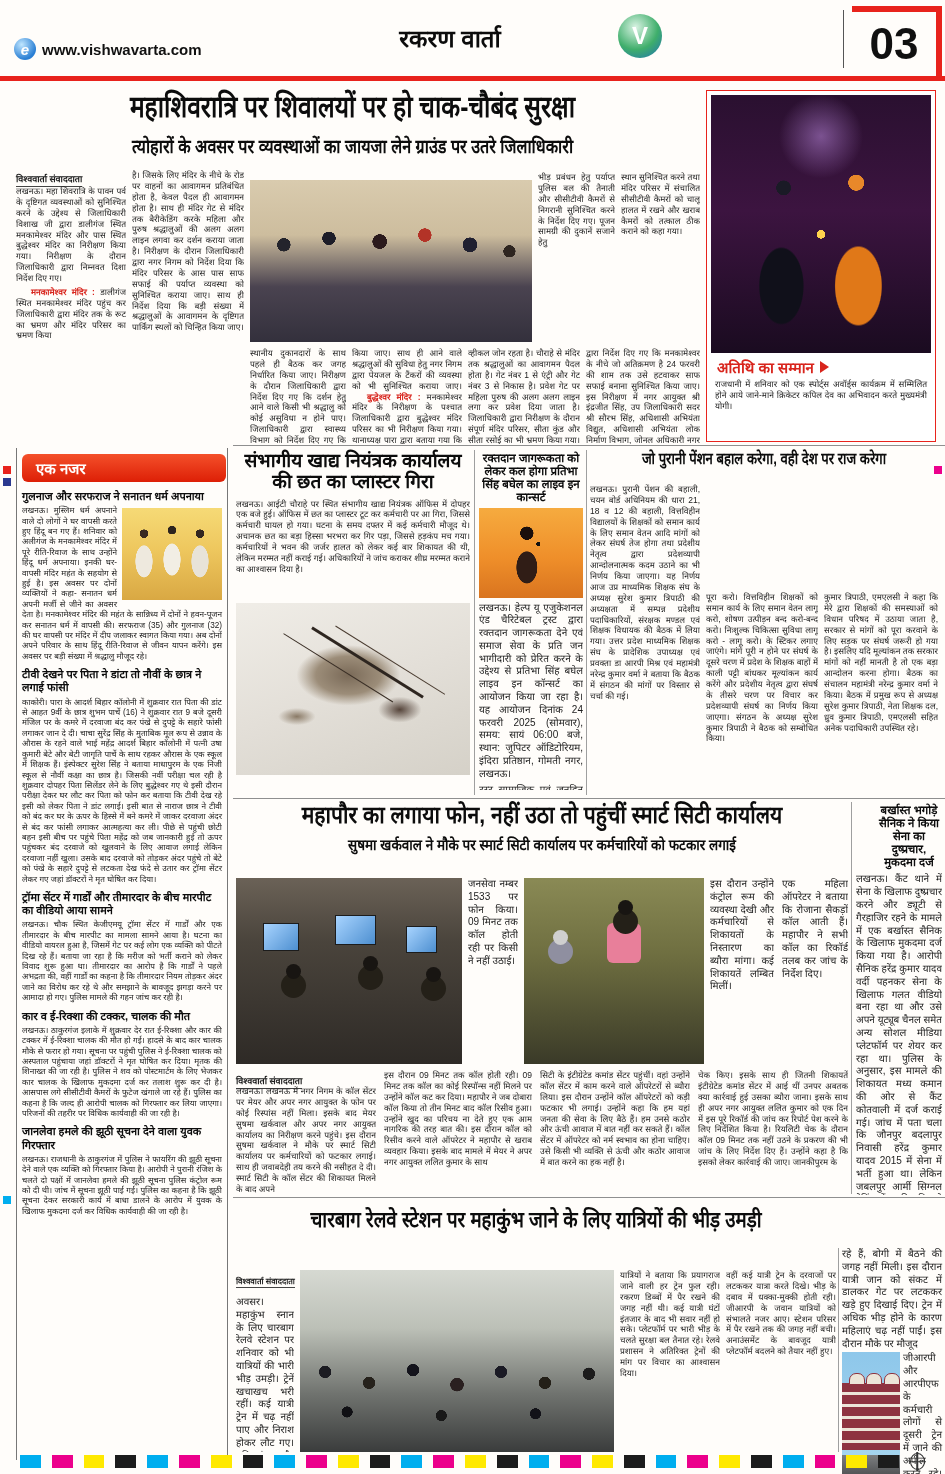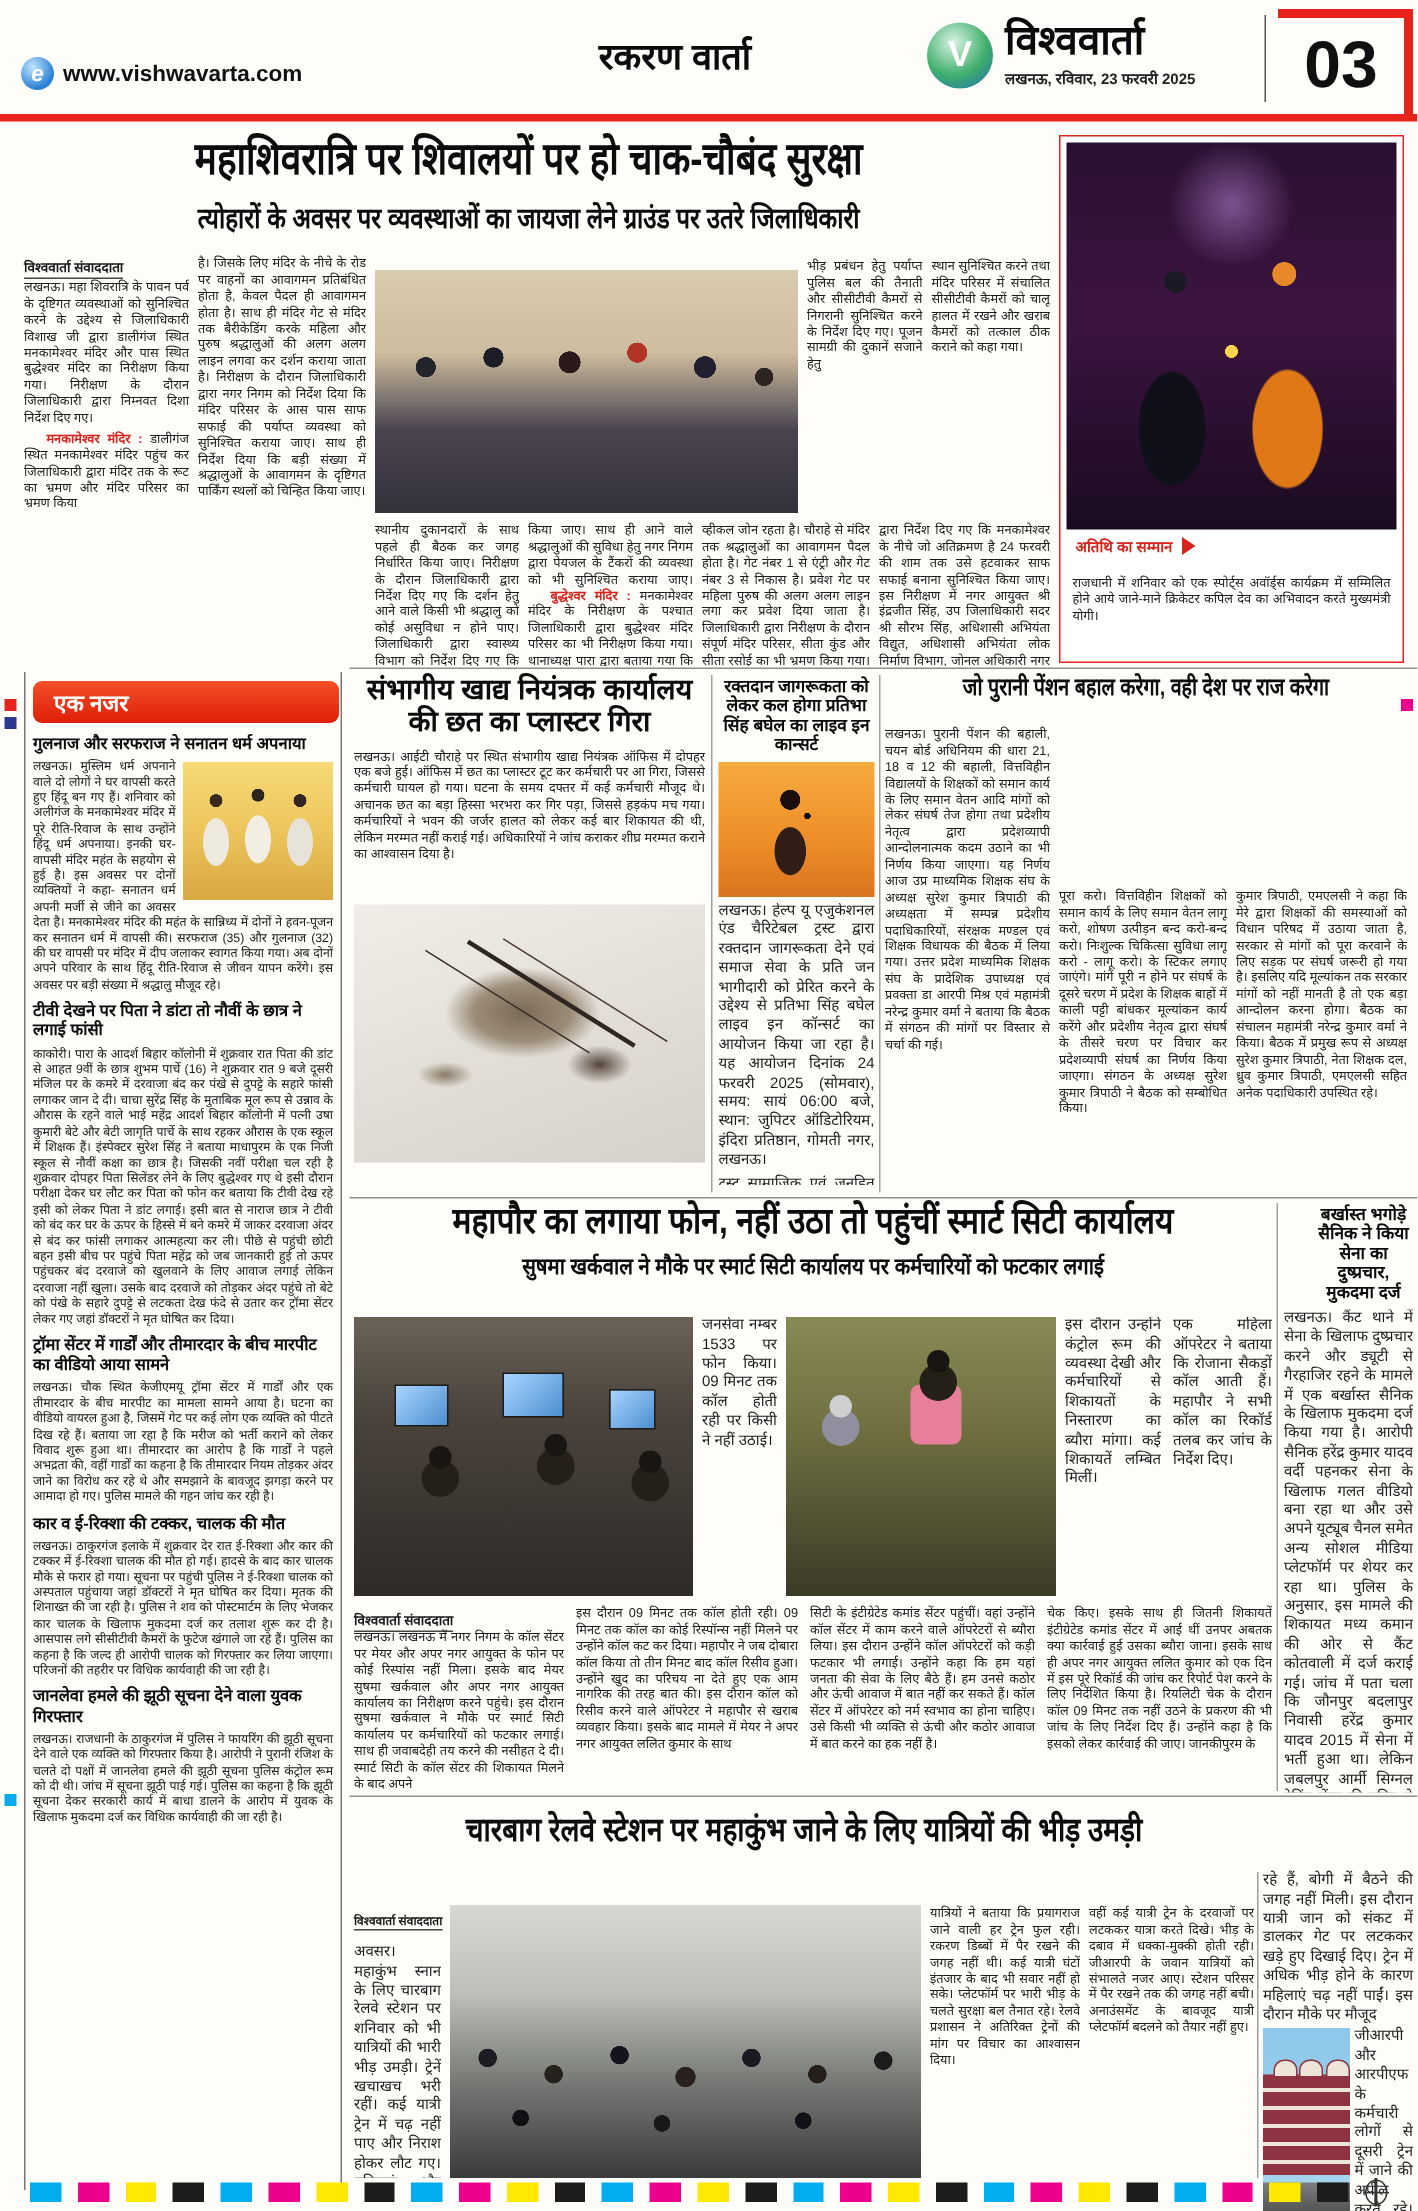--- a/index.html
+++ b/index.html
@@ -23,21 +23,21 @@
          color:#fff;font-size:15px;font-weight:bold;display:flex;align-items:center;justify-content:center;font-style:italic;}
   .brand{display:flex;gap:8px;align-items:center;}
   .blogo{width:44px;height:44px;border-radius:50%;background:radial-gradient(circle at 40% 30%,#d9f3e3,#3fae6b 55%,#1d6fb8);
          display:flex;align-items:center;justify-content:center;color:#fff;font-weight:bold;font-size:24px;}
   .btitle{font-size:27px;font-weight:bold;color:#0a0a0a;line-height:1;}
   .bsub{font-size:10px;font-weight:bold;color:#222;margin-top:4px;}
   .pageno{position:absolute;left:852px;top:6px;width:84px;height:64px;border-top:6px solid #e8231c;border-right:6px solid #e8231c;
           font-size:44px;font-weight:bold;text-align:center;line-height:64px;color:#101010;}
   
   .guestbox{border:1px solid #e8231c;background:#fff;padding:4px;}
-  .gtitle{font-size:10px;font-weight:bold;color:#d8241c;margin:4px 2px 12px 6px;display:flex;align-items:center;gap:6px;}
+  .gtitle{font-size:15px;font-weight:bold;color:#d8241c;margin:4px 2px 2px 6px;display:flex;align-items:center;gap:6px;}
   .arrow-r{width:0;height:0;border-top:6px solid transparent;border-bottom:6px solid transparent;border-left:9px solid #d8241c;}
   .gcap{font-size:8.5px;line-height:1.3;margin:2px 4px 2px 4px;text-align:justify;}
   .eknbox{border-left:1px solid #777;border-right:1px solid #777;padding:4px 5px 0 5px;overflow:hidden;}
   .eknhead{background:linear-gradient(180deg,#f4502a,#dd1f06);color:#fff;font-weight:bold;font-size:15px;
            border-radius:6px;padding:4px 0 4px 14px;width:190px;margin:2px 0 8px 0;}
   .shead{font-size:11px;font-weight:bold;line-height:1.2;margin:6px 0 3px 0;color:#0d0d0d;}
   .sbody{font-size:8.2px;line-height:1.27;text-align:justify;}
   .ticker{display:flex;align-items:center;gap:8px;}
   .ticklabel{background:#e8231c;color:#fff;font-weight:bold;font-size:12.5px;padding:3px 8px;}
   .ticktext{color:#d8241c;font-weight:bold;font-size:12px;white-space:nowrap;}
@@ -115,24 +115,20 @@
 
 <div class="page">
 
   <div class="abs site" style="left:14px;top:38px;">
     <span class="globe">e</span>
     <span>www.vishwavarta.com</span>
   </div>
   <div class="abs headline nowrap" style="left:300px;top:26px;width:300px;font-size:24px;">रकरण वार्ता</div>
   <div class="abs brand" style="left:618px;top:14px;">
     <span class="blogo">V</span>
-    <span>
-      <div class="btitle">विश्ववार्ता</div>
-      <div class="bsub">लखनऊ,  रविवार, 23 फरवरी 2025</div>
-    </span>
   </div>
   <div class="rule-v" style="left:843px;top:10px;height:58px;background:#555;"></div>
   <div class="pageno">03</div>
   <div class="redbar" style="left:0;top:76px;width:945px;height:5px;"></div>
 
   <div class="abs headline nowrap" style="left:0px;top:90px;width:705px;font-size:30px;transform:scaleX(.82);">महाशिवरात्रि पर शिवालयों पर हो चाक-चौबंद सुरक्षा</div>
   <div class="abs headline nowrap" style="left:0px;top:136px;width:705px;font-size:19px;transform:scaleX(.85);">त्योहारों के अवसर पर व्यवस्थाओं का जायजा लेने ग्राउंड पर उतरे जिलाधिकारी</div>
 
   <div class="abs" style="left:16px;top:168px;width:110px;">
     <span class="byline">विश्ववार्ता संवाददाता</span>

